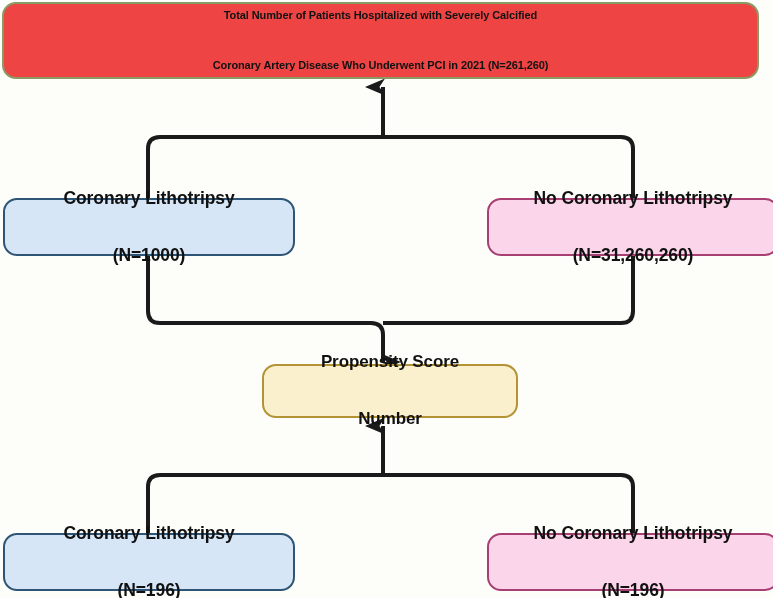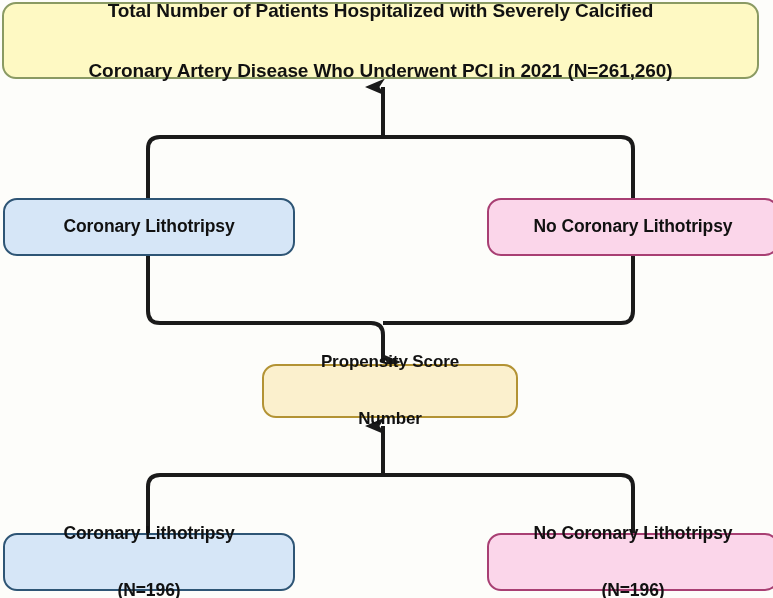--- a/index.html
+++ b/index.html
@@ -49,24 +49,24 @@
     display: block;
     margin-top: 36px;
   }
 
   
   #node-total {
     left: 2px;
     top: 2px;
     width: 757px;
     height: 77px;
-    background: #fef9c3;
+    background: #ef4444;
     border: 2px solid #8a9a63;
     border-radius: 14px;
-    font-size: 19px;
+    font-size: 11px;
   }
 
   
   #node-lithotripsy-pre {
     left: 3px;
     top: 198px;
     width: 292px;
     height: 58px;
     background: #d6e6f7;
     border: 2px solid #2e5575;
@@ -149,26 +149,28 @@
   <div class="node" id="node-total">
     <span class="label">
       <span>Total Number of Patients Hospitalized with Severely Calcified</span>
       <span class="line2">Coronary Artery Disease Who Underwent PCI in 2021 (N=261,260)</span>
     </span>
   </div>
 
   <div class="node" id="node-lithotripsy-pre">
     <span class="label">
       <span>Coronary Lithotripsy</span>
+      <span class="line2">(N=1000)</span>
     </span>
   </div>
 
   <div class="node" id="node-no-lithotripsy-pre">
     <span class="label">
       <span>No Coronary Lithotripsy</span>
+      <span class="line2">(N=31,260,260)</span>
     </span>
   </div>
 
   <div class="node" id="node-psm">
     <span class="label">
       <span>Propensity Score</span>
       <span class="line2">Number</span>
     </span>
   </div>
 

